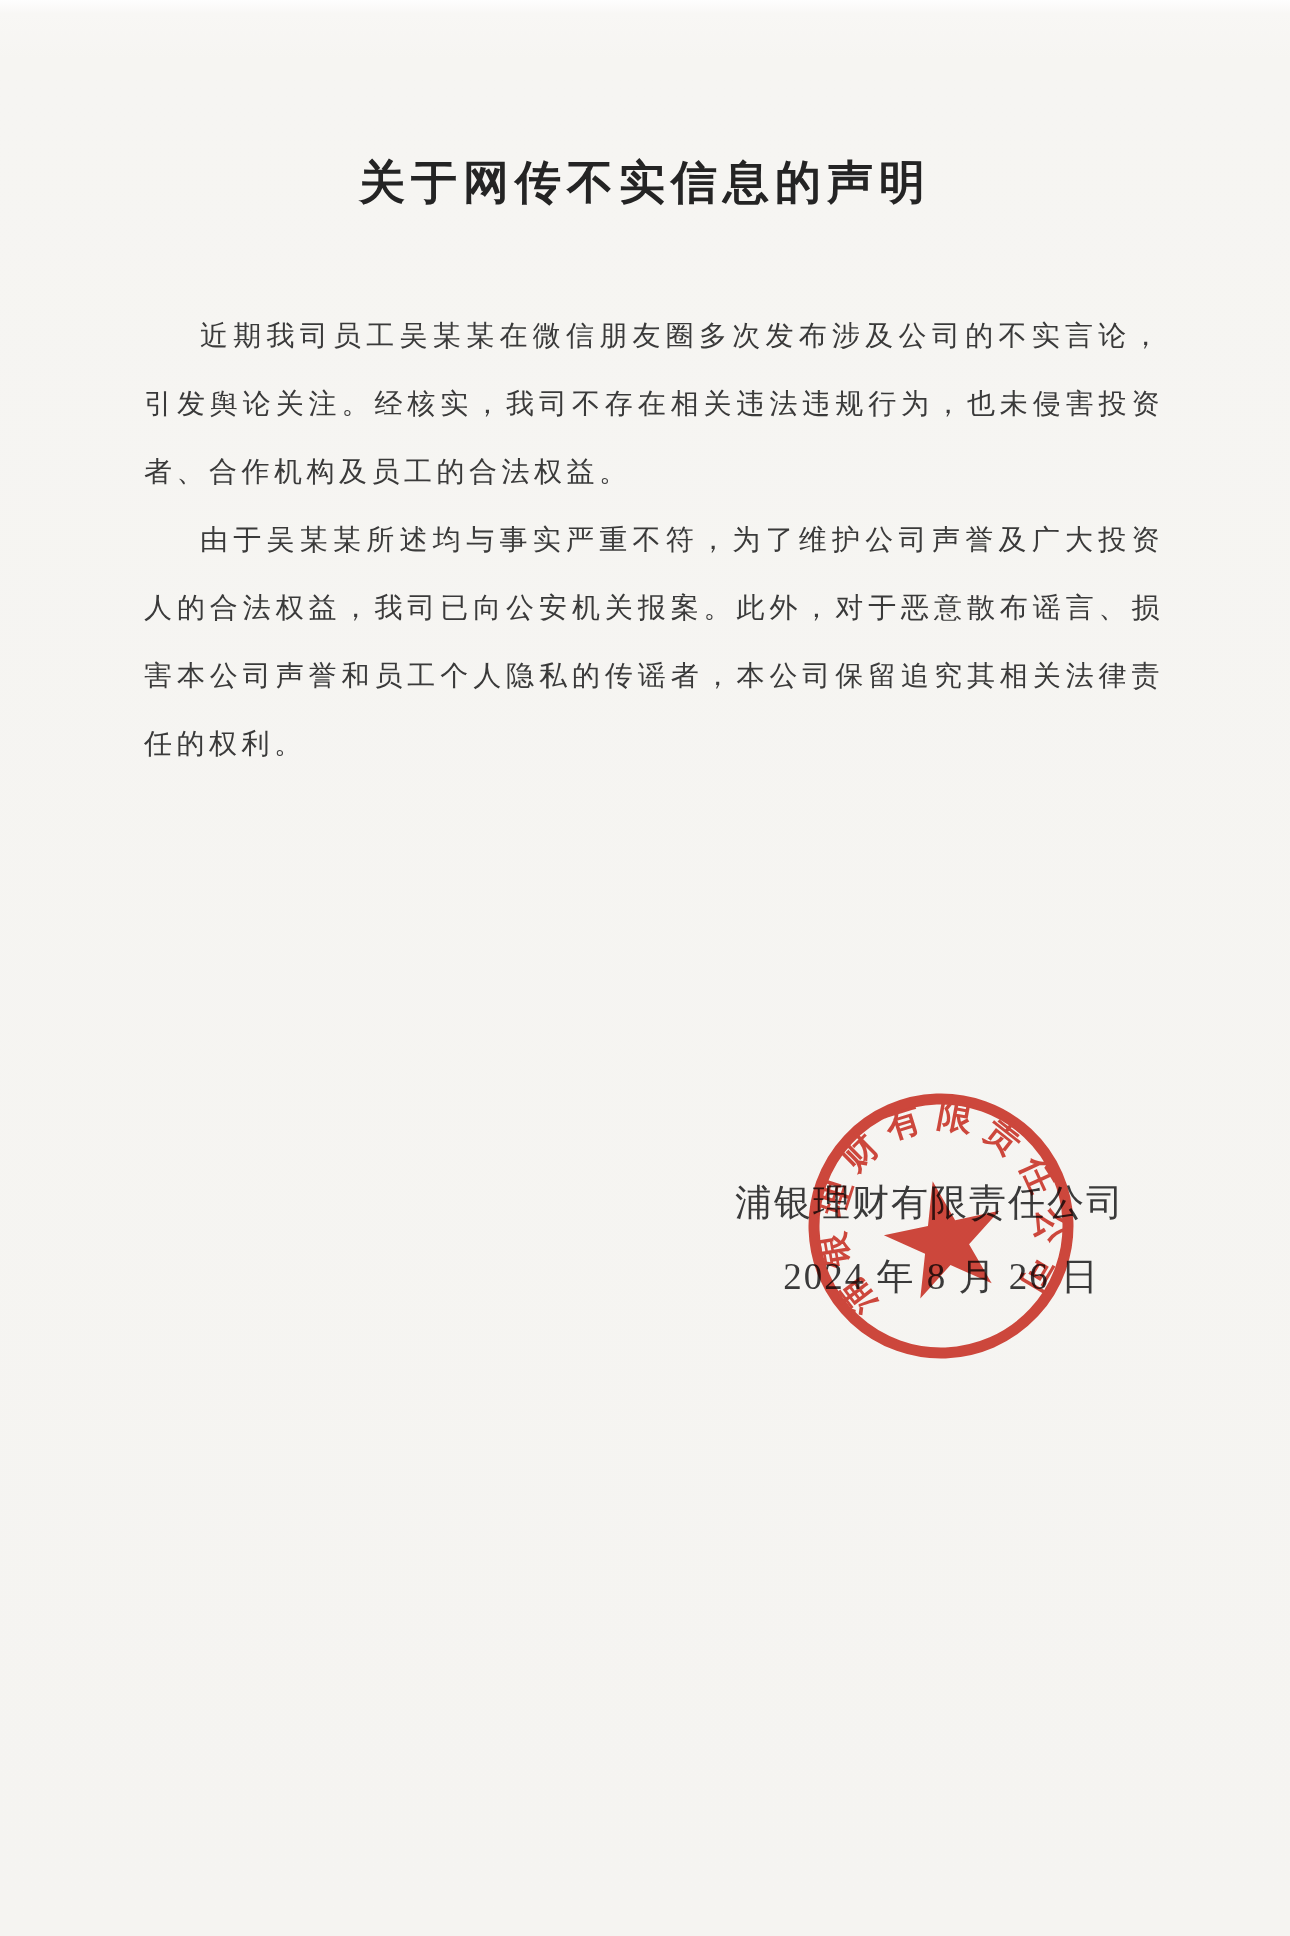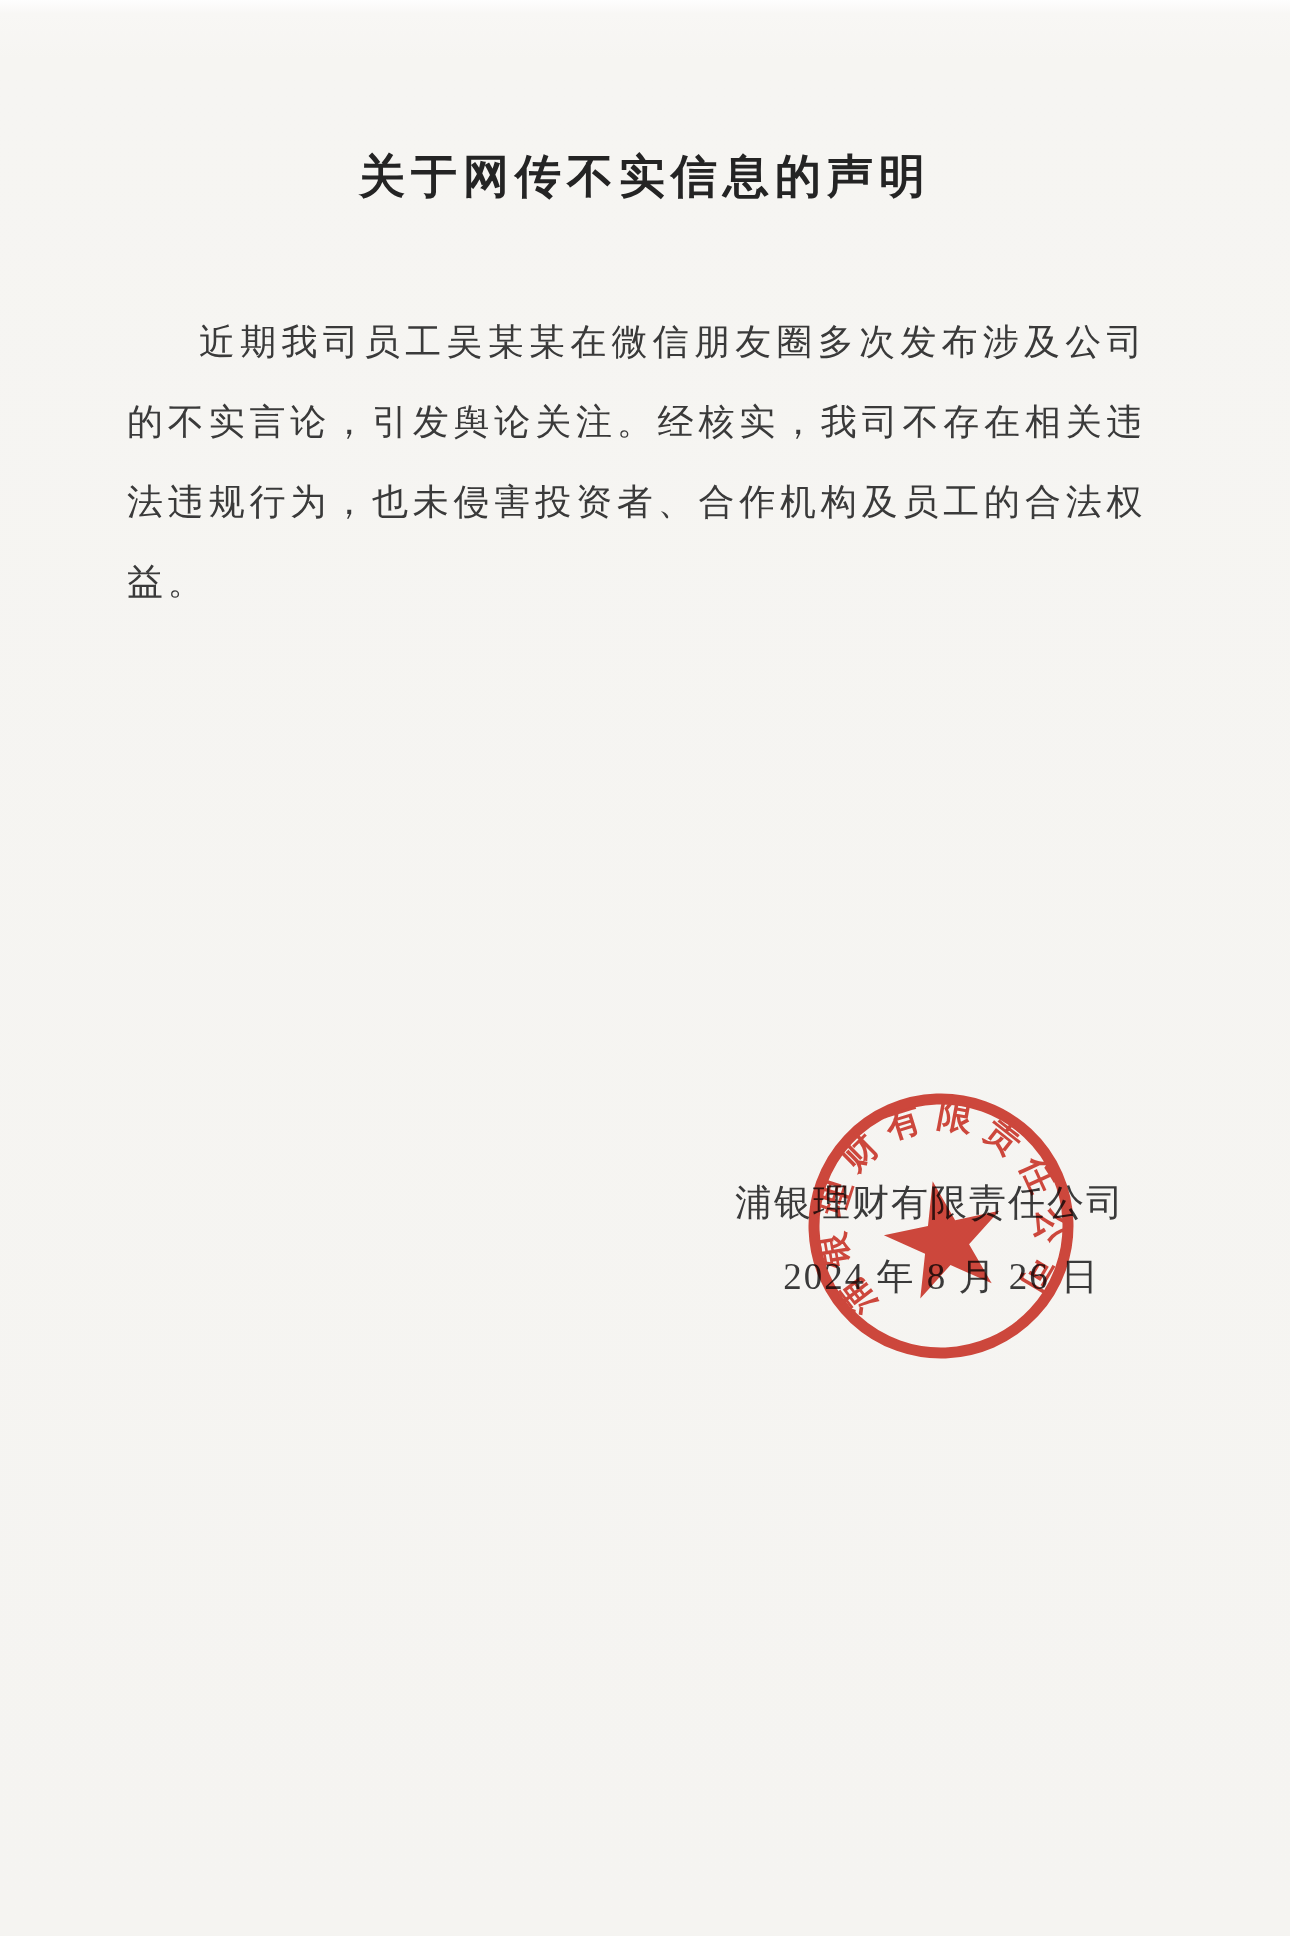--- a/index.html
+++ b/index.html
@@ -12,37 +12,37 @@
     width: 1290px;
     height: 1936px;
     margin: 0 auto;
     overflow: hidden;
     background: linear-gradient(180deg, #fefefe 0px, #f8f7f5 14px, #f6f5f2 60px, #f5f4f1 100%);
     font-family: "Liberation Serif", "DejaVu Serif", serif;
     color: #383838;
   }
   .doc-title {
     position: absolute;
-    top: 146px;
+    top: 152px;
     left: 0;
     right: 0;
     margin: 0;
     text-align: center;
     font-size: 46px;
     font-weight: bold;
     letter-spacing: 6px;
     color: #242424;
   }
   .doc-body {
     position: absolute;
     top: 302px;
-    left: 127px;
+    left: 144px;
     width: 1020px;
-    font-size: 36px;
-    line-height: 80px;
+    font-size: 28px;
+    line-height: 68px;
     letter-spacing: 4.5px;
     text-align: justify;
     text-justify: inter-character;
     color: #3a3a3a;
   }
   .doc-body p {
     margin: 0;
     text-indent: 2em;
   }
   .signature-company {
@@ -89,20 +89,21 @@
 </style>
 </head>
 <body>
 
 <div class="page">
 
   <h1 class="doc-title">关于网传不实信息的声明</h1>
 
   <div class="doc-body">
     <p>近期我司员工吴某某在微信朋友圈多次发布涉及公司的不实言论，引发舆论关注。经核实，我司不存在相关违法违规行为，也未侵害投资者、合作机构及员工的合法权益。</p>
+    <p>由于吴某某所述均与事实严重不符，为了维护公司声誉及广大投资人的合法权益，我司已向公安机关报案。此外，对于恶意散布谣言、损害本公司声誉和员工个人隐私的传谣者，本公司保留追究其相关法律责任的权利。</p>
   </div>
 
   <div class="signature-company">浦银理财有限责任公司</div>
 
   <div class="signature-date">2024 年 8 月 26 日</div>
 
   <svg class="seal" viewBox="-141 -141 282 282" xmlns="http://www.w3.org/2000/svg">
     <defs>
       <path id="sealArc" d="M -63 75 A 98 98 0 1 1 63 75" fill="none"></path>
     </defs>

